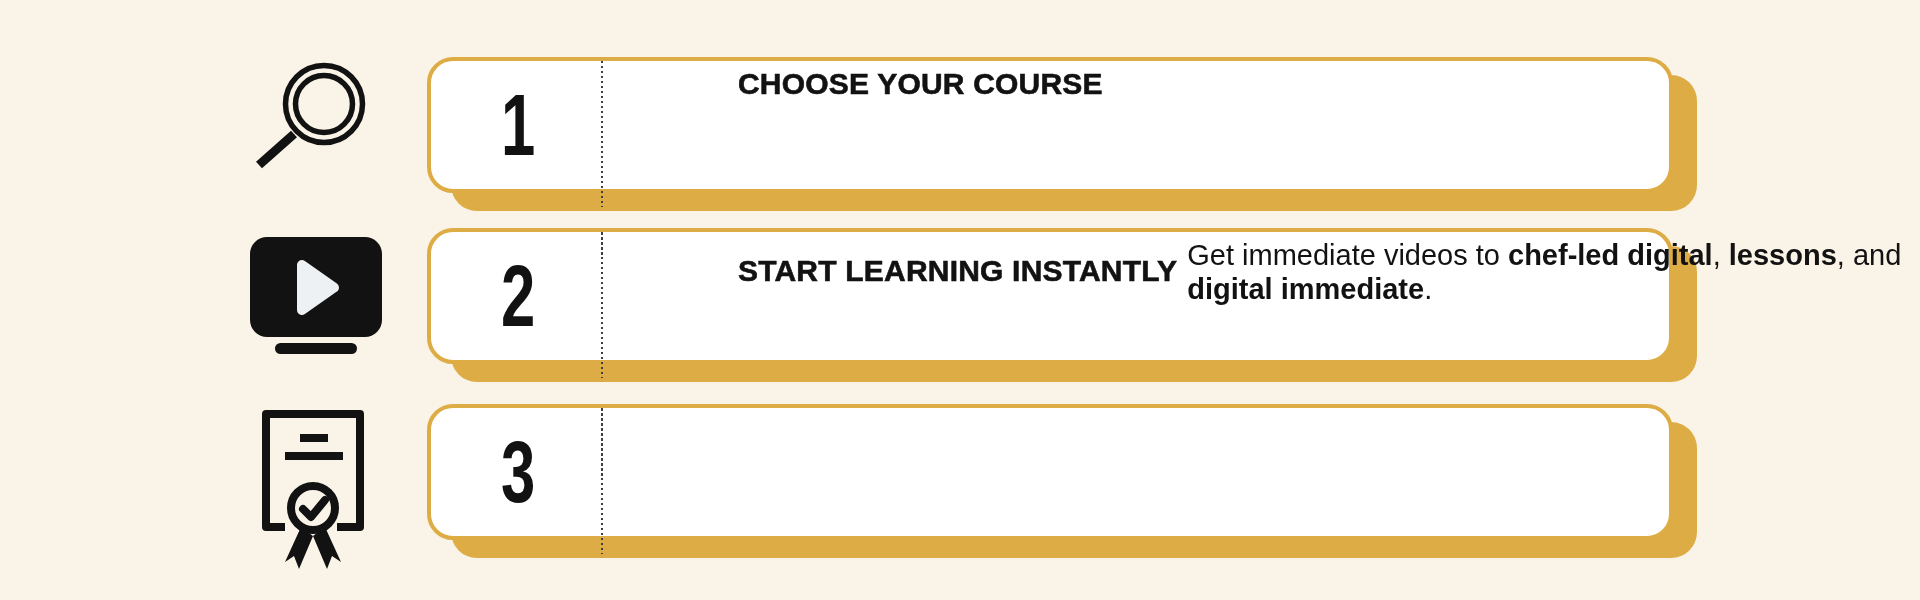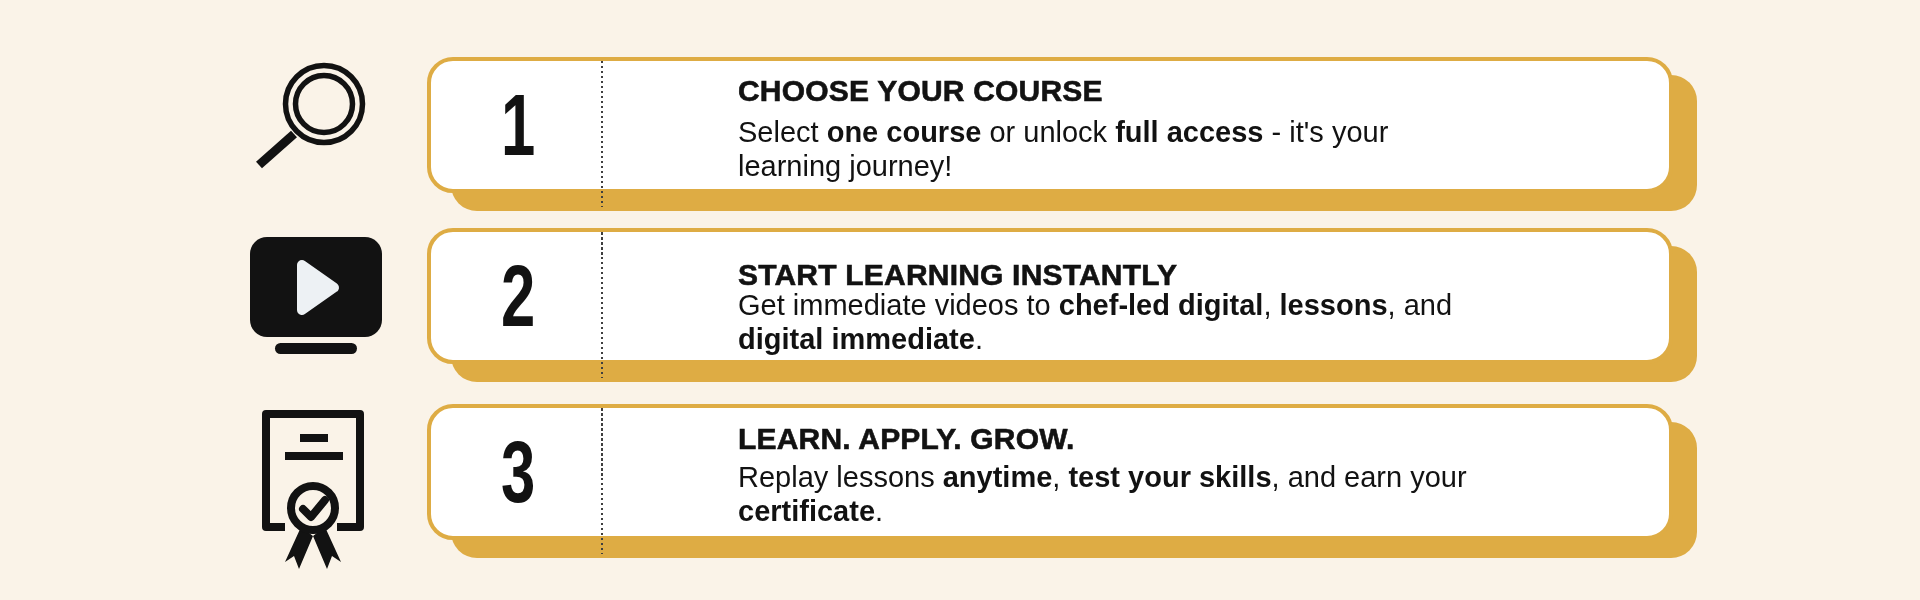--- a/index.html
+++ b/index.html
@@ -33,22 +33,22 @@
     font-size:88px;font-weight:700;color:var(--ink,#121212);
     transform:scaleX(.7);letter-spacing:-2px;
   }
   .divider{
     position:absolute;left:170px;top:0;width:2px;height:146px;
     background-image:repeating-linear-gradient(to bottom,
       var(--divider,#3F3F3F) 0 2.5px,transparent 2.5px 5px);
   }
   .content{
     position:absolute;left:307px;top:0;height:100%;
-    display:flex;flex-direction:column;justify-content:center;
-    padding-top:6px;box-sizing:border-box;
+    display:flex;flex-direction:row;justify-content:center;
+    padding-top:6px;box-sizing:border-box;gap:10px;
   }
   .title{
     margin:0;font-size:30px;font-weight:700;line-height:34px;
     letter-spacing:.2px;white-space:nowrap;
     -webkit-text-stroke:.6px var(--ink,#121212);
   }
   .desc{margin:0;font-size:29px;line-height:34px;white-space:nowrap;}
   .desc .b{font-weight:700;}
   .step-1 .title{margin-bottom:7px;}
   .step-2 .title{margin-bottom:-4px;margin-top:16px;}
@@ -67,21 +67,20 @@
         <path d="M41 86 L6 117" stroke="#121212" stroke-width="9"></path>
       </svg>
     </span>
     <div class="card">
       <div class="num">
         <span class="num-text">1</span>
       </div>
       <i class="divider"></i>
       <div class="content">
         <h2 class="title">CHOOSE YOUR COURSE</h2>
-        <p class="desc"><span>Select </span><span class="b">one course</span><span> or unlock </span><span class="b">full access</span><span> - it's your</span><br><span>learning journey!</span></p>
       </div>
     </div>
   </section>
 
   <section class="step step-2">
     <span class="icon icon-video">
       <svg width="132" height="122" viewBox="0 0 132 122">
         <rect x="0" y="0" width="132" height="100" rx="17" fill="#121212"></rect>
         <path d="M52 28 L84 50.5 L52 73 Z" fill="#EDF1F4" stroke="#EDF1F4" stroke-width="10" stroke-linejoin="round"></path>
         <rect x="25" y="106" width="82" height="11" rx="5.5" fill="#121212"></rect>
@@ -109,20 +108,16 @@
         <path d="M70 122 L86 157 L77 151 L72 164 L58 131 Z" fill="#121212"></path>
         <circle cx="58" cy="103" r="22" fill="#FAF3E8" stroke="#121212" stroke-width="8"></circle>
         <path d="M48 104 L56 112 L70 95" stroke="#121212" stroke-width="8" stroke-linecap="round" stroke-linejoin="round"></path>
       </svg>
     </span>
     <div class="card">
       <div class="num">
         <span class="num-text">3</span>
       </div>
       <i class="divider"></i>
-      <div class="content">
-        <h2 class="title">LEARN. APPLY. GROW.</h2>
-        <p class="desc"><span>Replay lessons </span><span class="b">anytime</span><span>, </span><span class="b">test your skills</span><span>, and earn your</span><br><span class="b">certificate</span><span>.</span></p>
-      </div>
     </div>
   </section>
 
 </div>
 
 </body></html>

